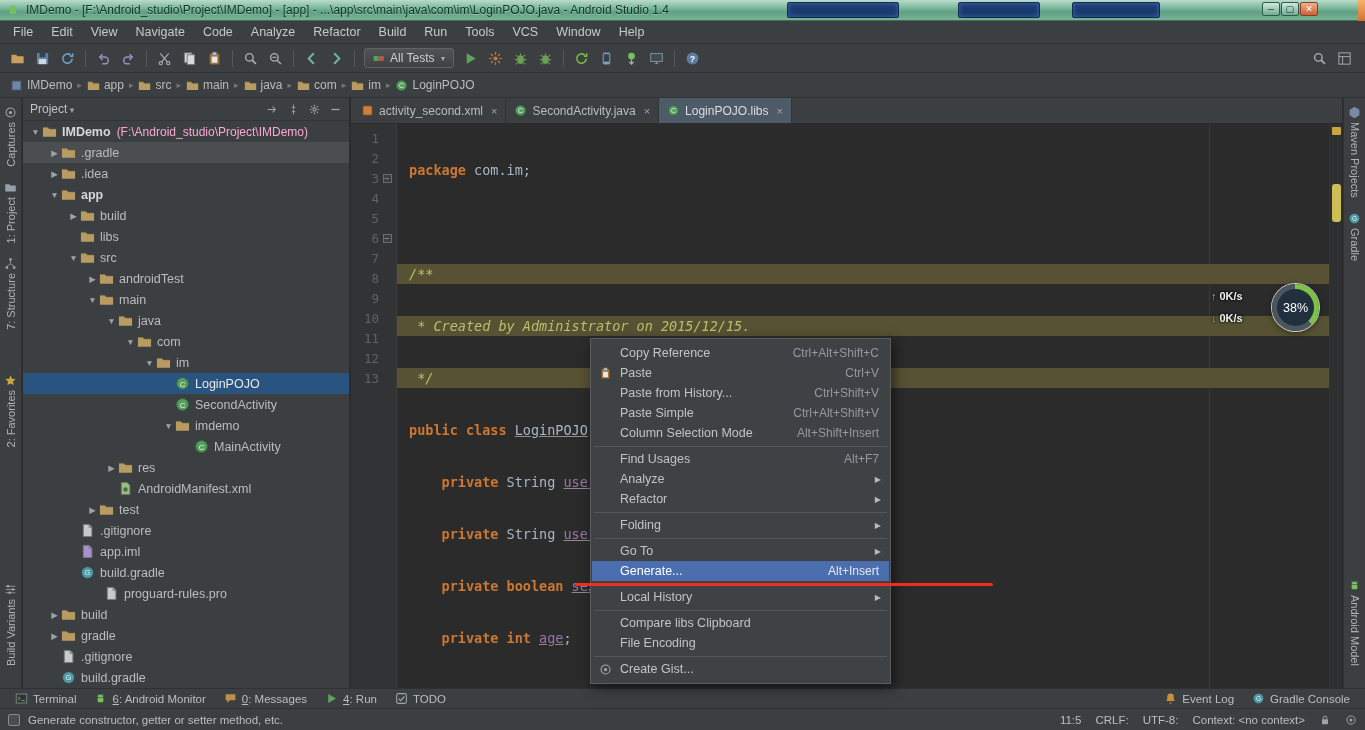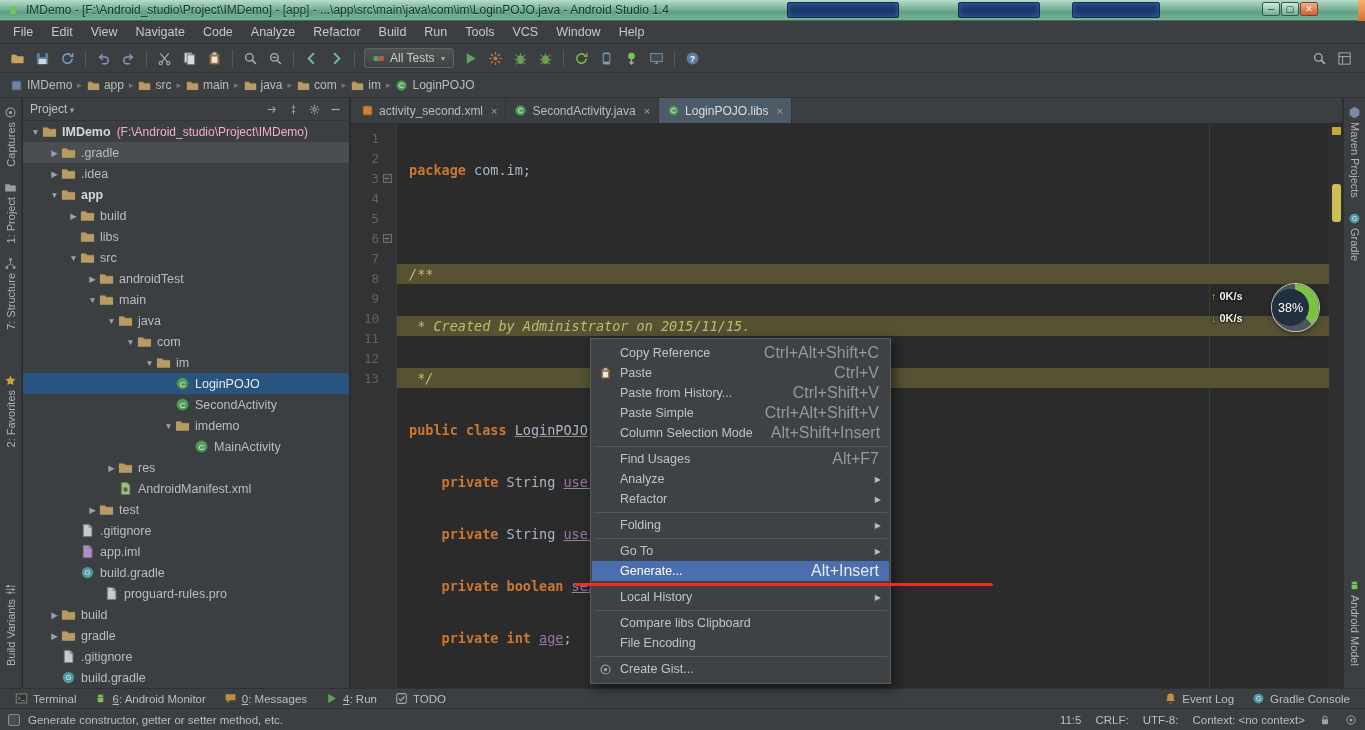--- a/index.html
+++ b/index.html
@@ -95,37 +95,37 @@
   .stripe { width:13px; background:#2d2f31; border-left:1px solid #333; flex:none; position:relative; }
   .stripe .topmark { position:absolute; top:3px; left:2px; width:9px; height:8px; background:#c9a63f; border-radius:1px; }
   .stripe .hlmark { position:absolute; top:60px; left:2px; width:9px; height:38px; background:#cdbf56; border-radius:3px; }
 
   
   .ctx { position:absolute; left:590px; top:338px; width:301px; background:#3e4244; border:1px solid #5b5e60;
     box-shadow:3px 4px 12px rgba(0,0,0,.55); padding:4px 1px; z-index:50; font-size:12.5px; }
   .ci { height:20px; display:flex; align-items:center; position:relative; padding-left:28px; padding-right:10px; color:#c3c3c3; }
   .ci .cicon { position:absolute; left:7px; }
   .ci .clabel { flex:1; white-space:nowrap; }
-  .ci .cshort { color:#9399a0; font-size:16px; margin-left:18px; }
+  .ci .cshort { color:#9399a0; font-size:12px; margin-left:18px; }
   .ci .csub { position:absolute; right:8px; font-size:8px; color:#b8b8b8; }
   .ci.sel { background:#4b6eaf; color:#fff; }
   .ci.sel .cshort { color:#e4e8ef; }
   .csep { height:1px; background:#55585a; margin:2.5px 2px; }
 
   .redline { position:absolute; left:575px; top:583px; width:418px; height:3px; background:#ee2d1d;
     border-radius:2px; z-index:60; }
 
   
   .speed { position:absolute; left:1211px; height:18px; display:flex; align-items:center; gap:3px; z-index:70;
     font-size:11px; font-weight:bold; color:#f2f2f2; text-shadow:0 0 3px #000,0 0 2px #000; }
   .speed .sarr { font-size:11px; font-weight:bold; }
   .sarr.up { color:#e8b33c; } .sarr.down { color:#8ad03c; }
   .pct { position:absolute; left:1272px; top:284px; width:47px; height:47px; border-radius:50%;
     background:conic-gradient(#7cc243 0 38%, #4a5560 38% 100%); z-index:70; display:flex; align-items:center;
-    justify-content:flex-start; box-shadow:0 0 0 1px rgba(255,255,255,.75), 0 2px 6px rgba(0,0,0,.5); }
+    justify-content:center; box-shadow:0 0 0 1px rgba(255,255,255,.75), 0 2px 6px rgba(0,0,0,.5); }
   .pct .inner { width:37px; height:37px; border-radius:50%; background:#20303e; display:flex; align-items:center;
     justify-content:center; font-size:12.5px; color:#fff; }
 
   
   .bottombar { position:absolute; left:0; right:0; bottom:22px; height:20px; background:#3c3f41;
     border-top:1px solid #2f3133; display:flex; align-items:center; padding:0 6px; font-size:11.5px; color:#bdbdbd; }
   .bb-btn { display:flex; align-items:center; gap:5px; padding:0 9px; height:100%; }
   .bb-right { margin-left:auto; display:flex; }
   .statusbar { position:absolute; left:0; right:0; bottom:0; height:22px; background:#3c3f41;
     border-top:1px solid #2f3133; display:flex; align-items:center; padding:0 8px; font-size:11.5px; color:#bdbdbd; gap:8px; }
@@ -942,21 +942,21 @@
         <div class="gl">
           <span class="num">13</span>
           <span class="foldcol"></span>
         </div>
       </div>
     <div class="codecol" id="codecol">
       <div class="margin-guide"></div>
     <div class="cl"><span class="s-kw">package</span><span class="s-pl"> com.im;</span></div>
         <div class="cl"></div>
         <div class="cl hl"><span class="s-cm">/**</span></div>
-        <div class="cl hl"><span class="s-cm"> * Created by Administrator on 2015/11/15.</span></div>
+        <div class="cl hl"><span class="s-cm"> * Created by Administrator on 2015/12/15.</span></div>
         <div class="cl hl"><span class="s-cm"> */</span></div>
         <div class="cl"><span class="s-kw">public class </span><span class="s-cls">LoginPOJO</span><span class="s-pl"> {</span></div>
         <div class="cl"><span class="s-pl">    </span><span class="s-kw">private</span><span class="s-pl"> String </span><span class="s-fld">userName</span><span class="s-pl">;</span></div>
         <div class="cl"><span class="s-pl">    </span><span class="s-kw">private</span><span class="s-pl"> String </span><span class="s-fld">userPassword</span><span class="s-pl">;</span></div>
         <div class="cl"><span class="s-pl">    </span><span class="s-kw">private boolean </span><span class="s-fld">sex</span><span class="s-pl">;</span></div>
         <div class="cl"><span class="s-pl">    </span><span class="s-kw">private int </span><span class="s-fld">age</span><span class="s-pl">;</span></div>
         <div class="cl"></div>
         <div class="cl"><span class="s-pl">}</span></div>
         <div class="cl"></div>
       </div>

